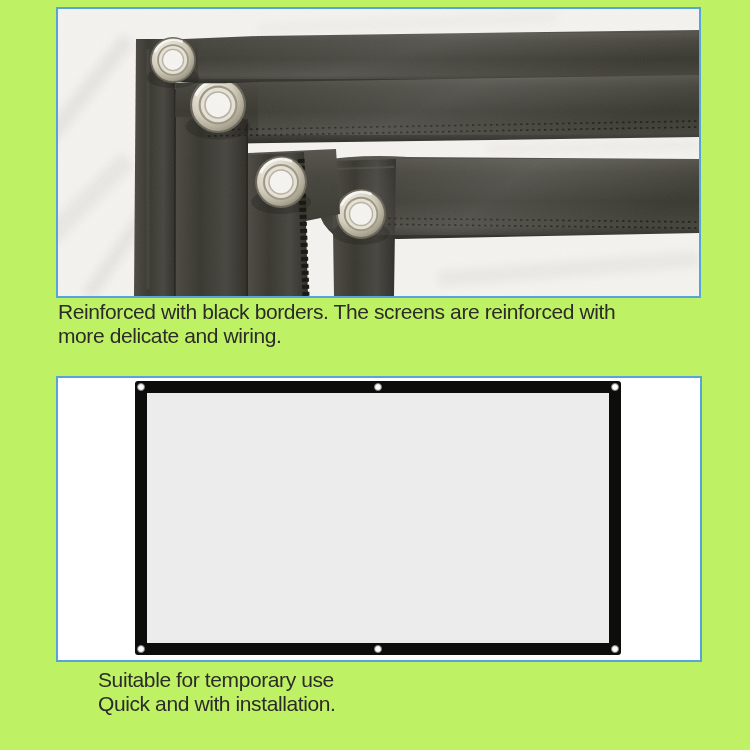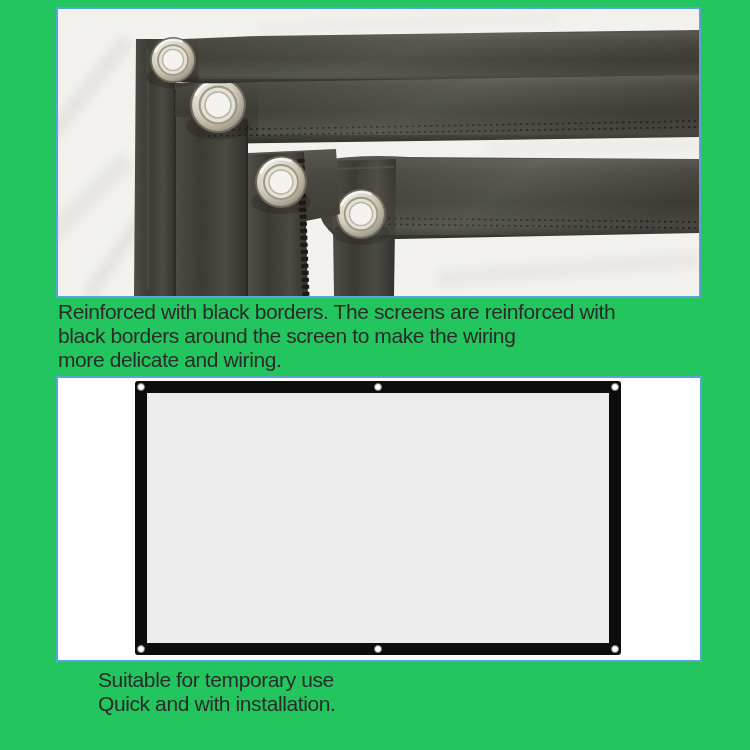--- a/index.html
+++ b/index.html
@@ -1,19 +1,19 @@
 <!DOCTYPE html>
 <html style="--accent-blue: #57a4d9; --fabric-dark: #3e3d37; --sheet-white: #f4f3f0; --screen-gray: #ececec; --frame-black: #0d0d0c; --text: #2c2b29;"><head>
 <meta charset="utf-8">
 <style>
   html,body{margin:0;padding:0;background:#ffffff;}
   .page{
     position:relative;
     width:750px;height:750px;
-    background:#22c55e;
+    background:#bef264;
     font-family:"Liberation Sans","DejaVu Sans",sans-serif;
     overflow:hidden;
   }
   .framed-photo{
     position:absolute;
     border:2px solid var(--accent-blue,#57a4d9);
     box-sizing:border-box;
     background:#ffffff;
   }
   #photo1{left:56px;top:7px;width:645px;height:291px;}
@@ -154,21 +154,20 @@
         <rect x="140" y="24" width="501" height="46" fill="url(#sheen)"></rect>
         <use href="#grommet-shape" transform="translate(115,51) scale(0.88)"></use>
       </g>
 
       <rect x="0" y="0" width="641" height="287" filter="url(#grain)" opacity="0.6"></rect>
     </svg>
   </div>
 
   <div id="caption1" class="caption">
     <div>Reinforced with black borders. The screens are reinforced with</div>
-    <div>black borders around the screen to make the wiring</div>
     <div>more delicate and wiring.</div>
   </div>
 
   <div id="photo2" class="framed-photo" title="Front view of white projection screen with black border and grommet holes">
     <div class="screen-frame">
       <span class="grommet-dot dot-tl"></span>
       <span class="grommet-dot dot-tc"></span>
       <span class="grommet-dot dot-tr"></span>
       <span class="grommet-dot dot-bl"></span>
       <span class="grommet-dot dot-bc"></span>

